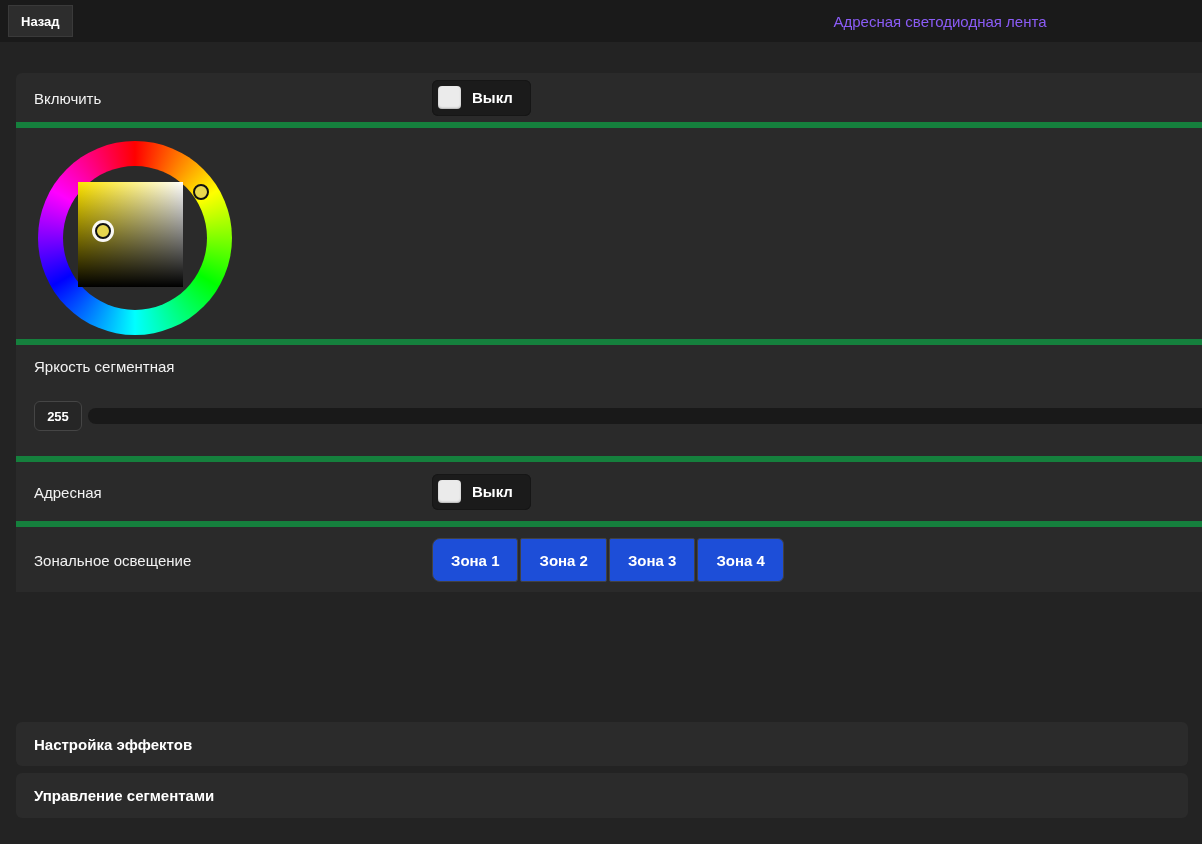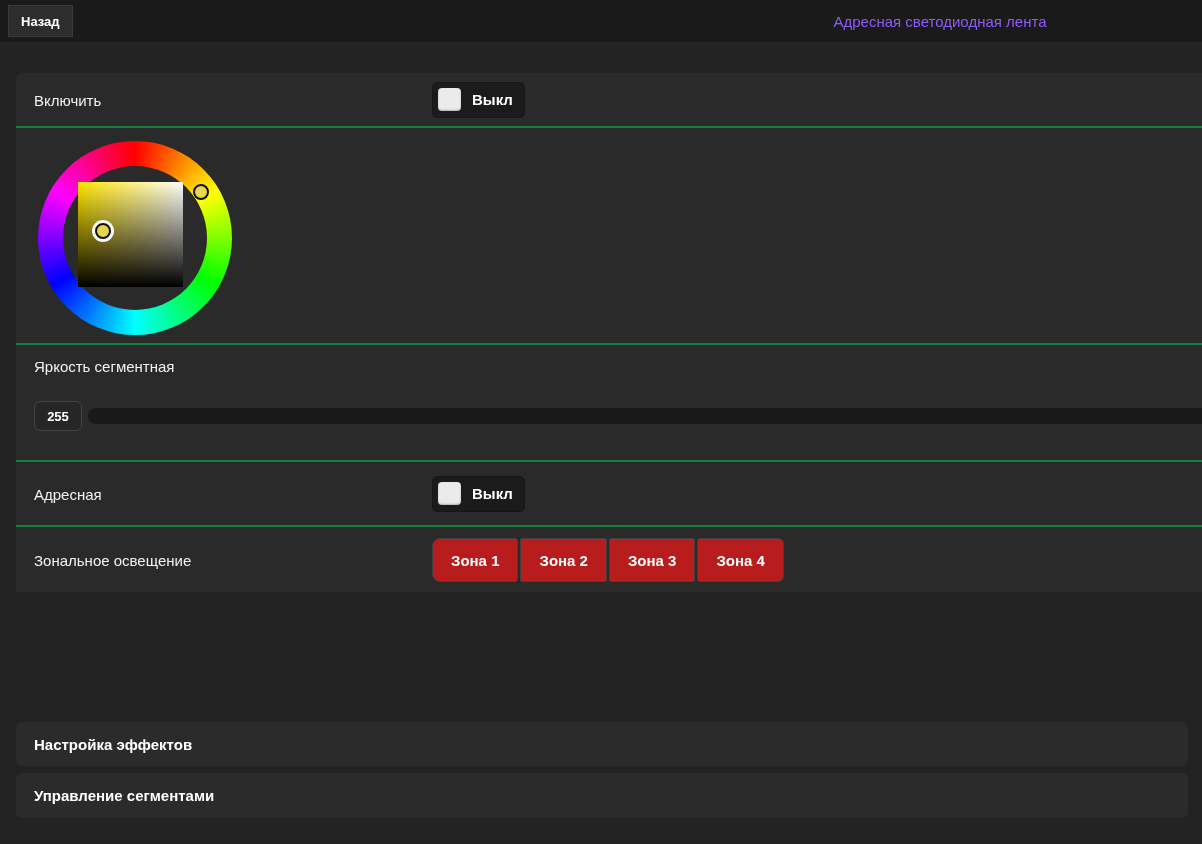--- a/index.html
+++ b/index.html
@@ -29,34 +29,34 @@
     position: absolute; left: 700px; top: 0; width: 480px; height: 42px;
     display: flex; align-items: center; justify-content: center;
     font-size: 15px; color: #8b5cf6;
   }
 
   
   .card {
     position: absolute; left: 16px; top: 73px; width: 1186px;
     background: #2a2a2a; border-radius: 6px 0 0 0;
   }
-  .card-section { position: relative; border-bottom: 2px solid #15803d; }
+  .card-section { position: relative; border-bottom: 6px solid #15803d; }
   .row-label {
     position: absolute; left: 18px; font-size: 15px; color: #f2f2f2;
   }
 
   
   .toggle-row { height: 55px; }
   .toggle-row .row-label { top: 50%; transform: translateY(-50%); }
   .row-reverse { height: 65px; }
   .toggle {
     position: absolute; left: 416px; top: 50%; transform: translateY(-50%);
     height: 36px; min-width: 93px;
     background: #1b1b1b; border-radius: 6px;
-    display: flex; align-items: center; padding: 0 12px 0 6px;
+    display: flex; align-items: center; padding: 0 18px 0 6px;
     cursor: pointer; box-shadow: inset 0 0 0 1px #161616;
   }
   .toggle .checkbox {
     width: 23px; height: 23px; background: #ebebeb; border-radius: 4px;
     box-shadow: inset 0 -1px 2px rgba(0,0,0,.25);
   }
   .toggle .toggle-label {
     margin-left: 11px; font-weight: bold; font-size: 15px; color: #fff;
   }
 
@@ -110,21 +110,21 @@
   .handle-min { left: 0; } 
 
   
   .row-zones { height: 65px; border-bottom: none; }
   .zone-group {
     position: absolute; left: 416px; top: 11px; height: 44px;
     display: flex; gap: 2px;
   }
   .zone-btn {
     height: 44px; padding: 0 18px;
-    background: #b91c1c; border: 1px solid #424242; border-radius: 2px;
+    background: #1d4ed8; border: 1px solid #424242; border-radius: 2px;
     color: #fff; font-weight: bold; font-size: 15px;
     display: flex; align-items: center; justify-content: center;
     cursor: pointer;
   }
   .zone-btn:first-child { border-radius: 8px 3px 3px 8px; }
   .zone-btn:last-child  { border-radius: 3px 6px 6px 3px; }
   .zone-btn.active { background: #2ea6d9; border-color: #2ea6d9; }
 
   
   .accordion-bar {

